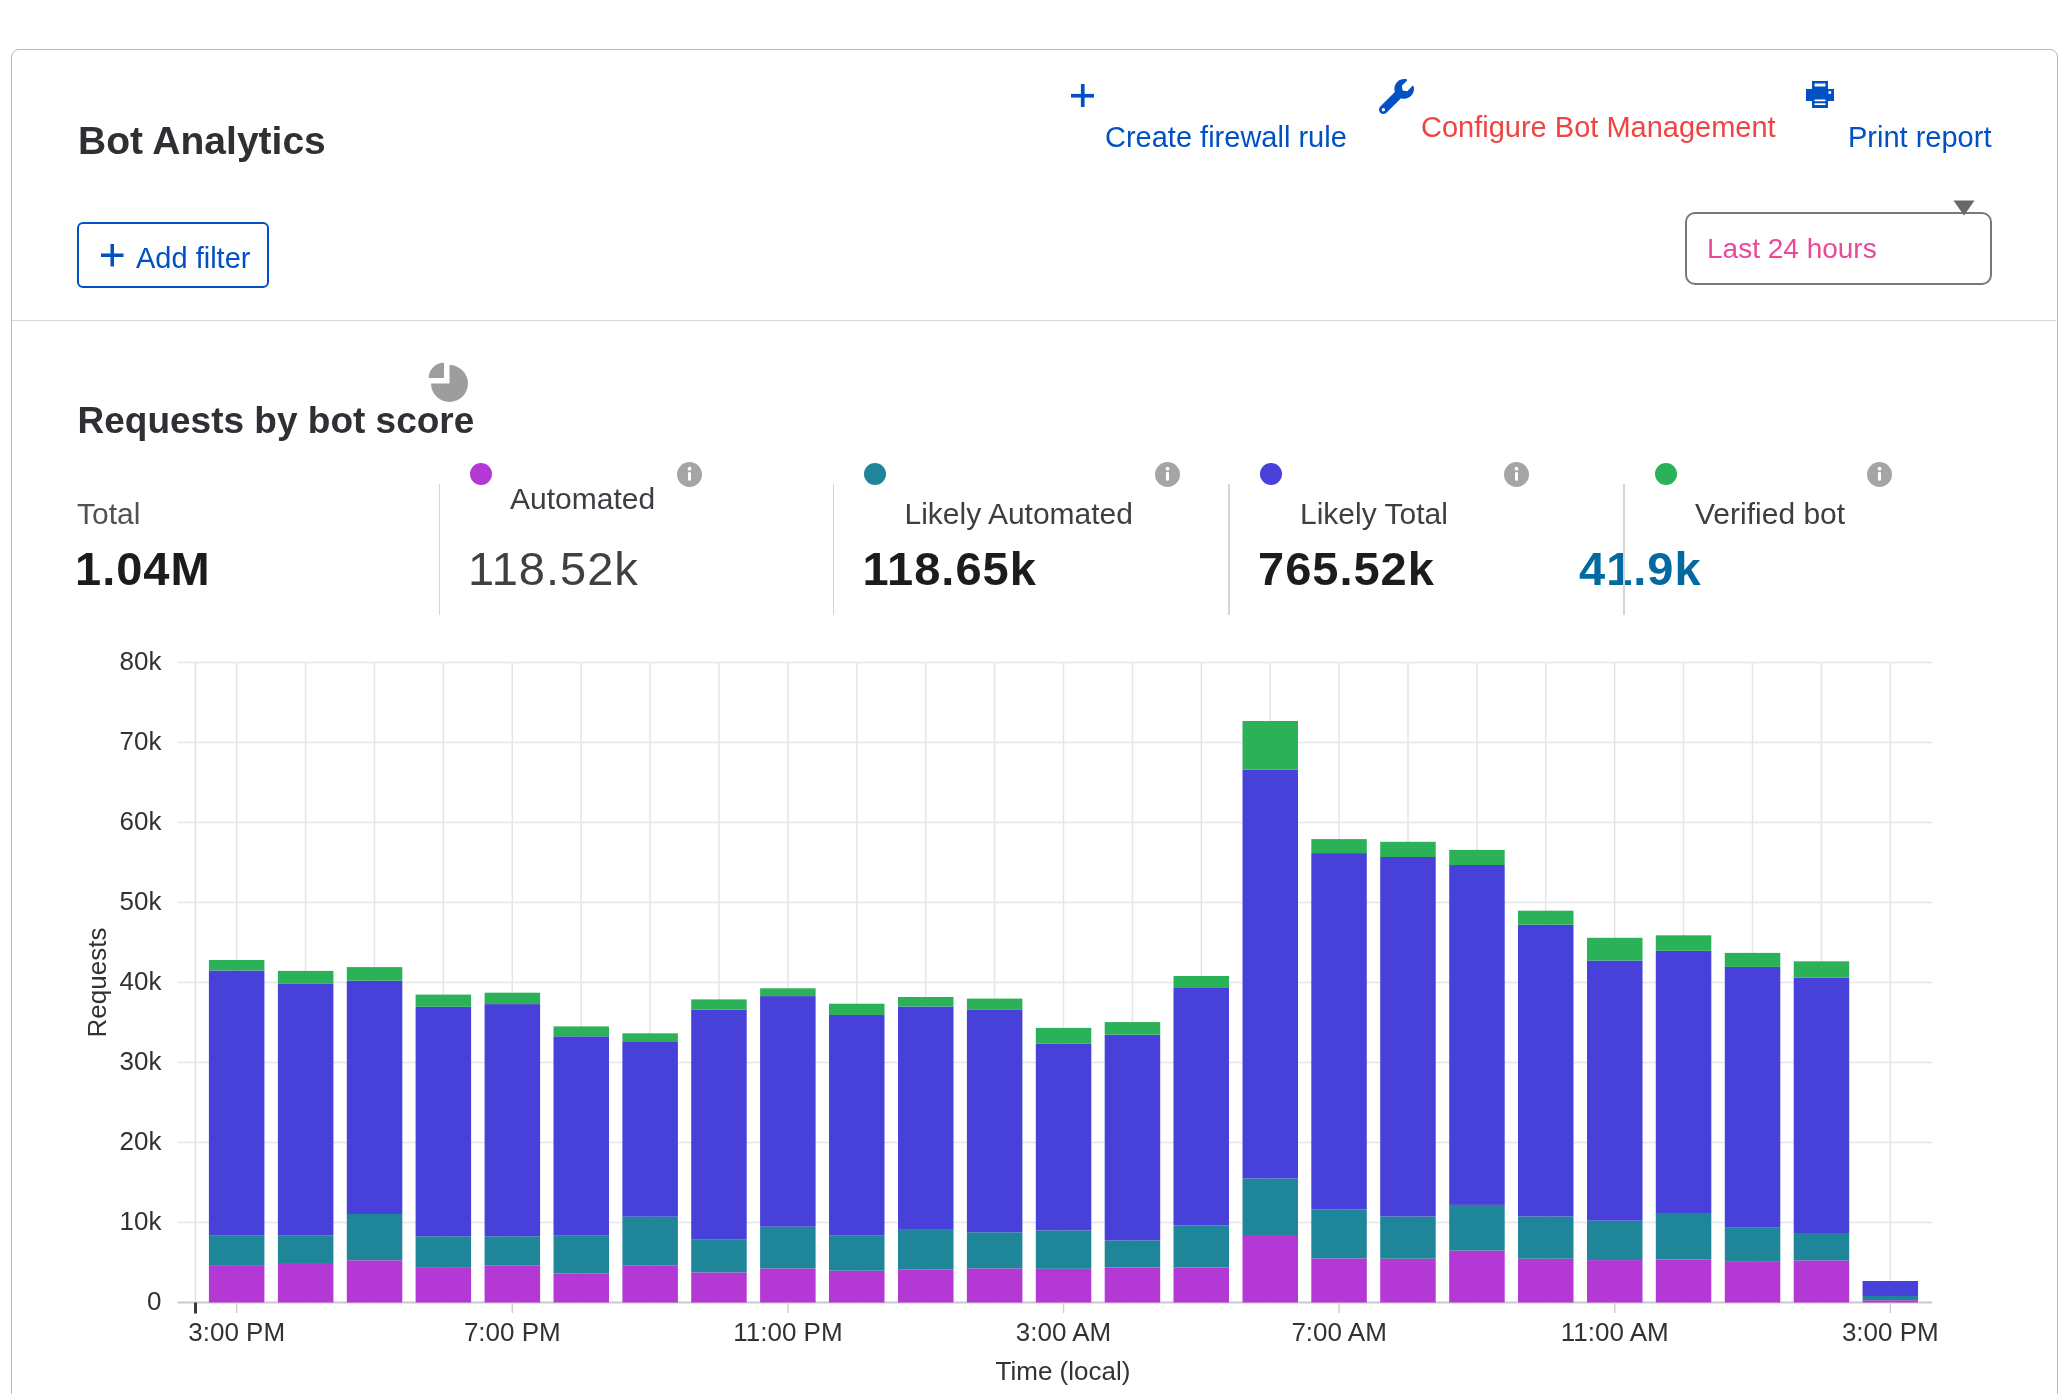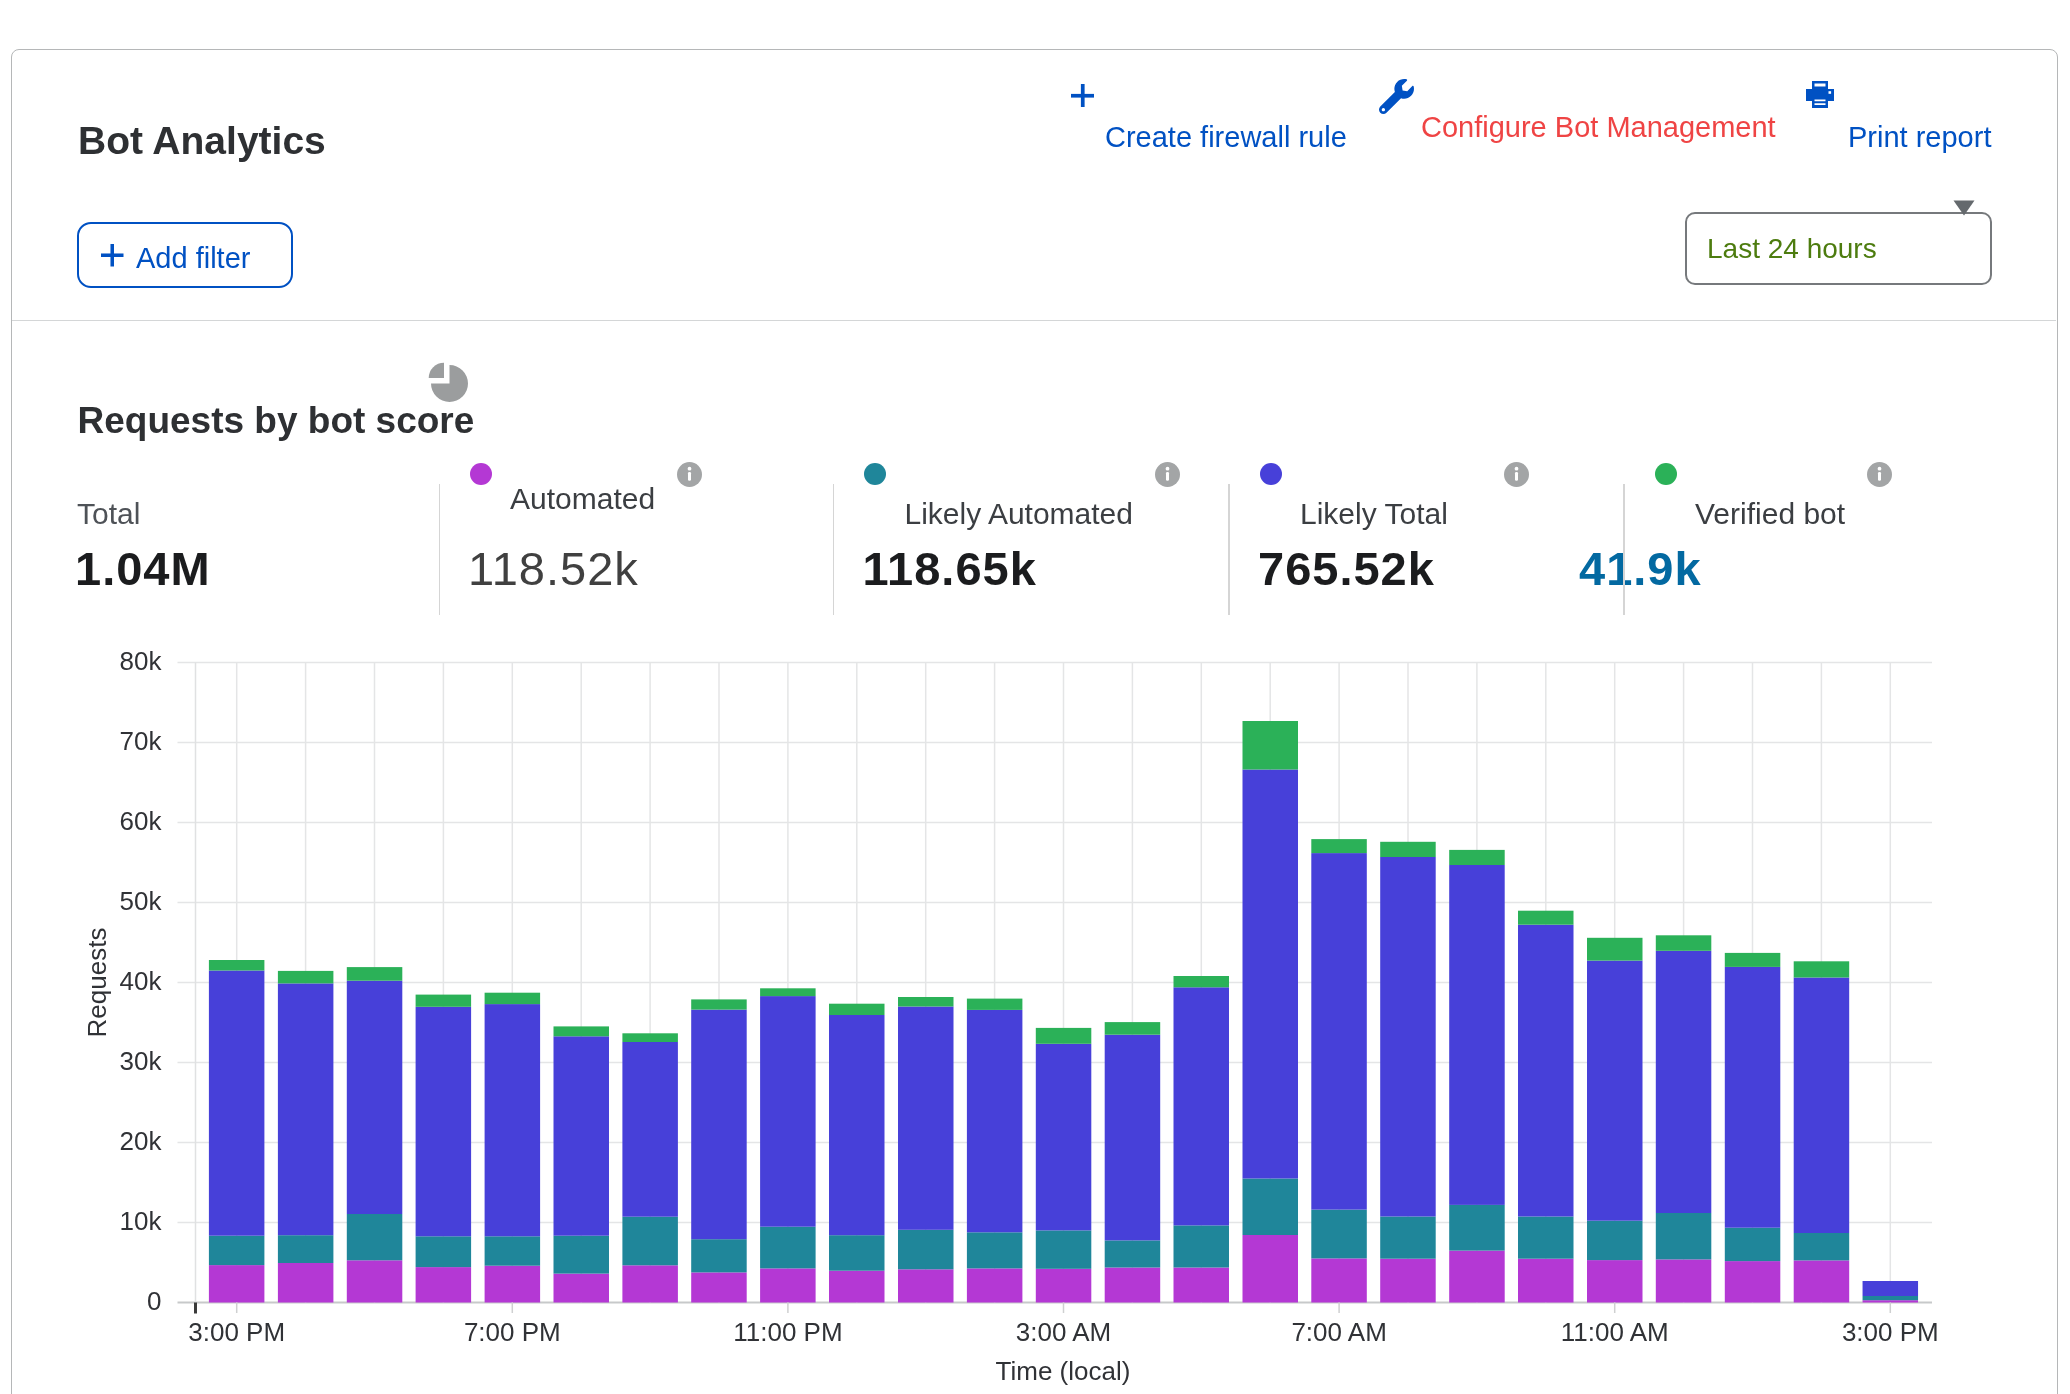--- a/index.html
+++ b/index.html
@@ -24,30 +24,30 @@
   </svg>
 <div class="abs" style="left:1421px;top:73px;font-size:29px;color:#ef4444">Configure Bot Management</div>
 <svg width="28" height="27" viewBox="0 0 28 27" style="position:absolute;left:1806px;top:81px">
     <path fill="#0051c3" d="M6 0h16v8H6z M8.5 2.5v3h11v-3z" fill-rule="evenodd"></path>
     <path fill="#0051c3" d="M0 8h28v12h-6v-4H6v4H0z"></path>
     <rect x="22.5" y="10.2" width="2.6" height="2.6" fill="#fff"></rect>
     <path fill="#0051c3" d="M6 16h16v11H6z M8.5 18.5v1.8h11v-1.8z M8.5 22.3v1.8h11v-1.8z" fill-rule="evenodd"></path>
   </svg>
 <div class="abs" style="left:1848px;top:83px;font-size:29px;color:#0051c3">Print report</div>
 
-<div class="abs" style="left:77px;top:182px;width:216px;height:66px;border:2.5px solid #0051c3;border-radius:14px">
+<div class="abs" style="left:77px;top:182px;width:192px;height:66px;border:2.5px solid #0051c3;border-radius:6px">
   <svg width="22.5" height="22.5" viewBox="0 0 24 24" style="position:absolute;left:22px;top:20px">
       <path d="M10.1 0h3.8v24h-3.8z" fill="#0051c3"></path>
       <path d="M0 10.1h24v3.8H0z" fill="#0051c3"></path>
     </svg>
   <div style="position:absolute;left:57px;top:19.5px;font-size:29px;color:#0051c3">Add filter</div>
 </div>
 
 <div class="abs" style="left:1685px;top:172px;width:307px;height:73px;border:2px solid #76797c;border-radius:10px">
-  <div style="position:absolute;left:20px;top:21.4px;font-size:28px;color:#4d7c0f">Last 24 hours</div>
+  <div style="position:absolute;left:20px;top:21.4px;font-size:28px;color:#ec4899">Last 24 hours</div>
 </div>
 <svg width="22" height="16" viewBox="0 0 22 16" style="position:absolute;left:1953px;top:200px">
     <path d="M0.5 0.5h21L11 15.5z" fill="#64696d"></path>
   </svg>
 
 <div class="abs" style="left:77.5px;top:361.6px;font-size:37px;font-weight:bold;color:#2e3033">Requests by bot score</div>
 <svg width="44" height="42" viewBox="0 0 44 42" style="position:absolute;left:425px;top:361px">
     <path fill="#9b9d9e" d="M24.5 22.5 L6 22.5 A18.5 18.5 0 1 0 24.5 4 Z"></path>
     <path fill="#9b9d9e" d="M19 17 L19 1.7 A15.3 15.3 0 0 0 3.7 17 Z"></path>
   </svg>

